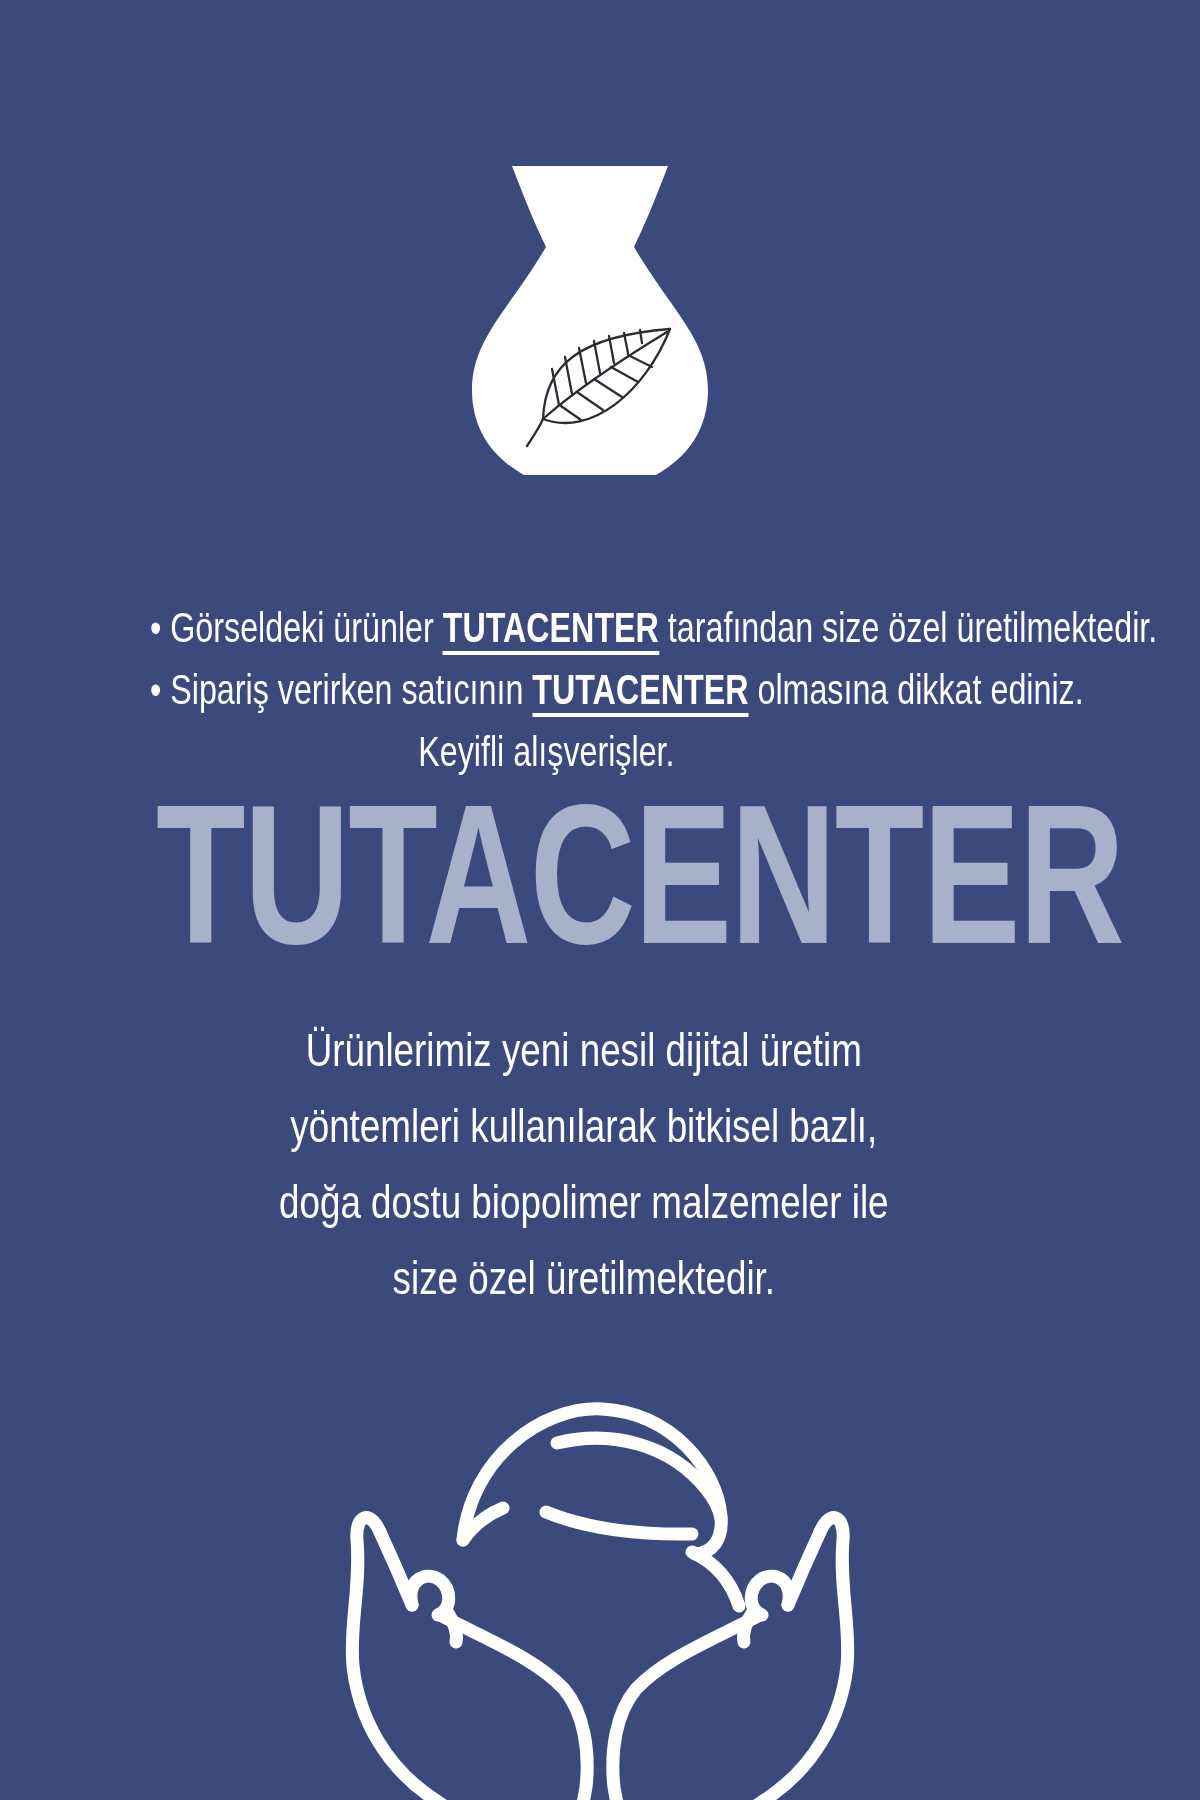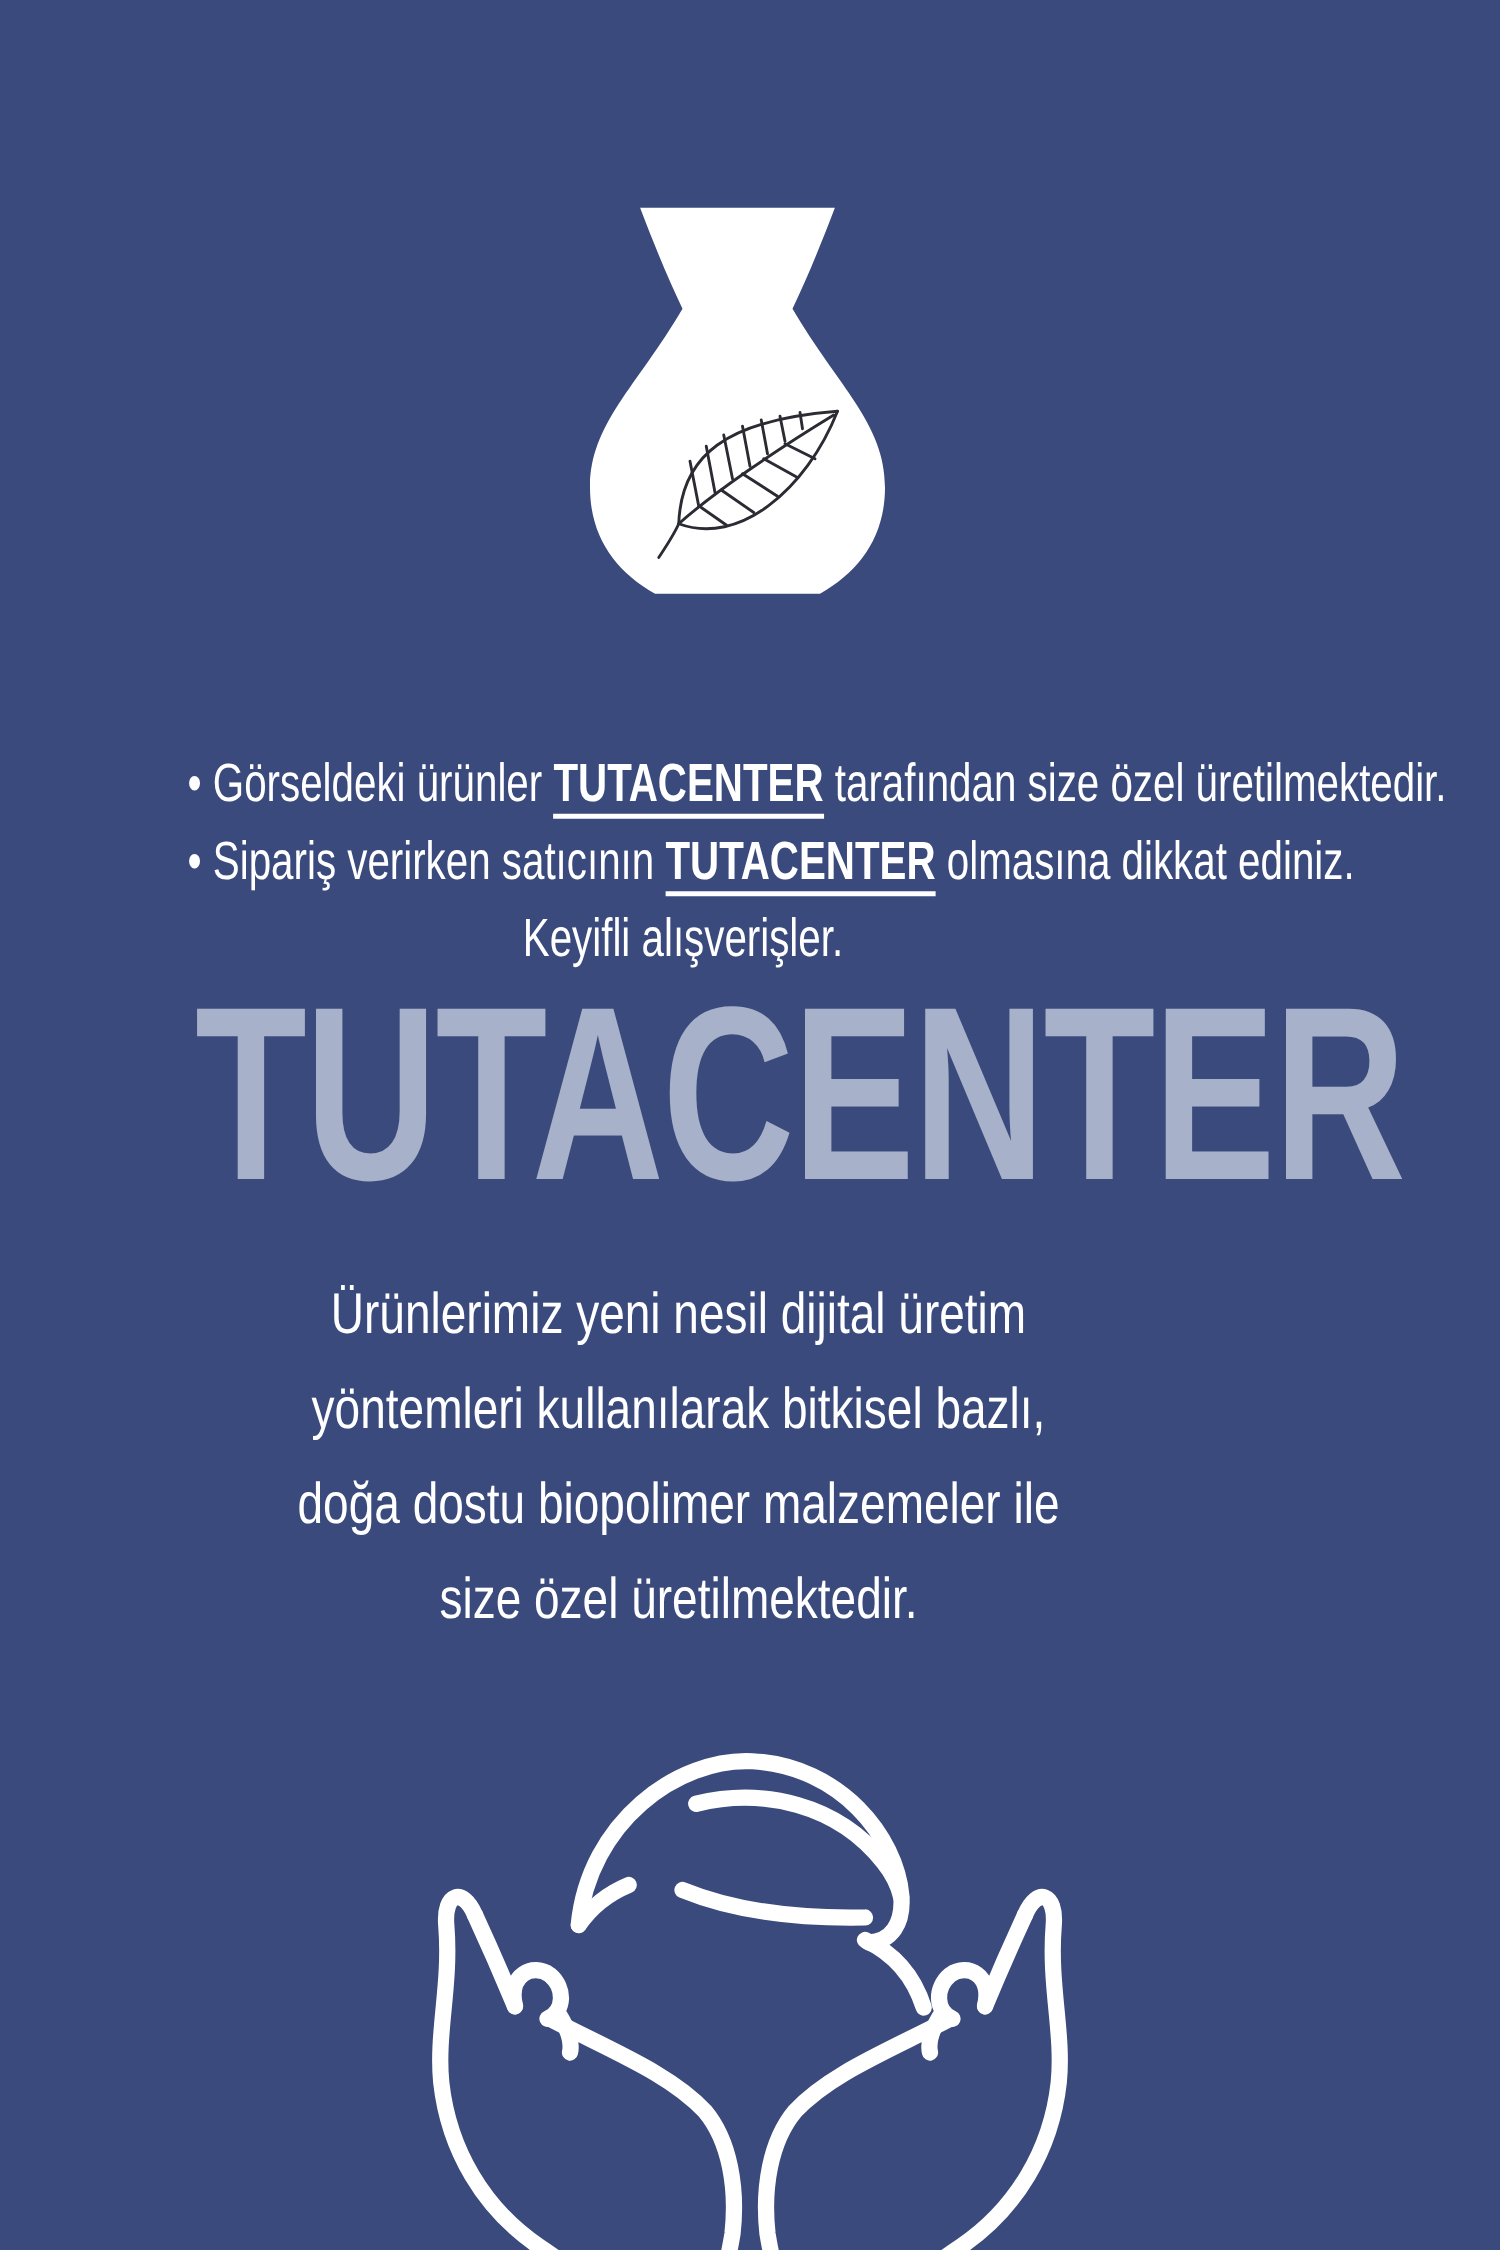--- a/index.html
+++ b/index.html
@@ -24,21 +24,21 @@
   .brand {
     font-weight: 700;
     border-bottom: 4px solid #ffffff;
   }
 
   
   .watermark { top: 776px; color: #a7b1c9; font-size: 198px; line-height: 1; font-weight: 700; }
   .watermark .condense { transform: scaleX(0.74); letter-spacing: -2px; }
 
   
-  .desc { top: 1012px; color: #ffffff; font-size: 46px; line-height: 76px; font-weight: 400; }
+  .desc { top: 1012px; color: #ffffff; font-size: 46px; line-height: 76px; font-weight: 400; padding-left: 41px; }
   .desc .condense { transform: scaleX(0.80); }
 
   
   .hands-icon { position: absolute; left: 338px; top: 1382px; width: 524px; height: 434px; }
 </style>
 </head>
 <body>
 
 <div class="page">
 

